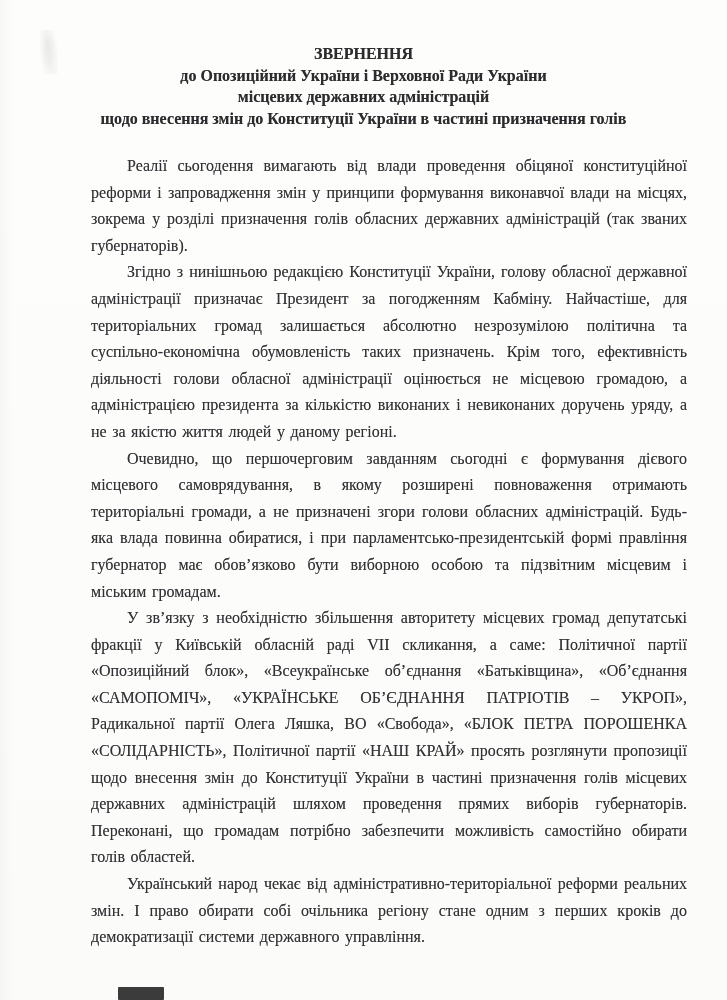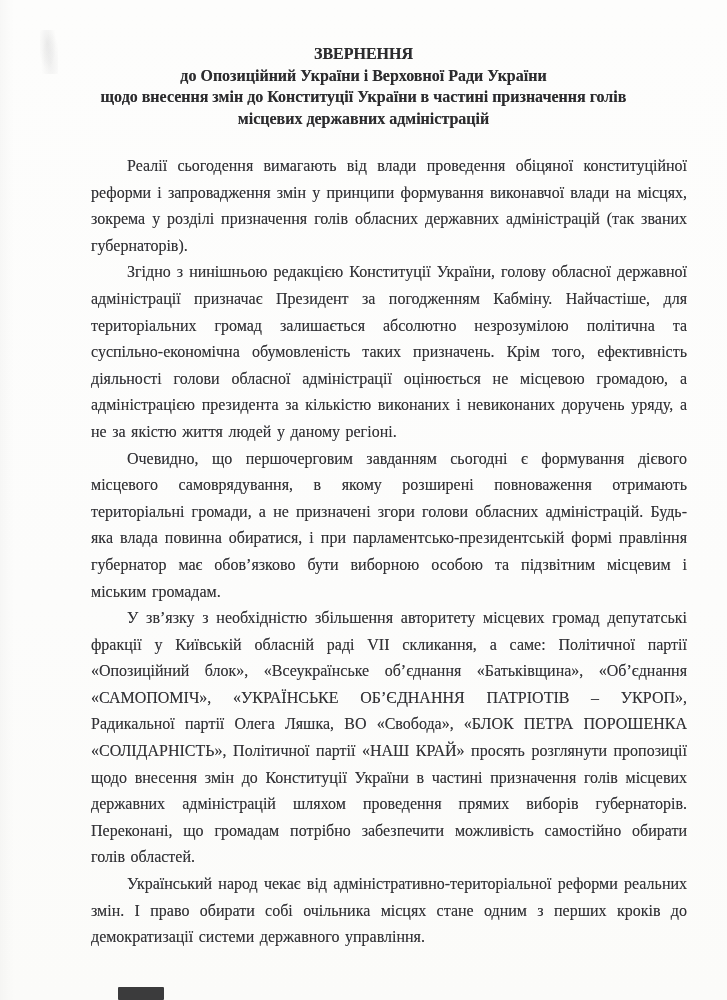--- a/index.html
+++ b/index.html
@@ -68,26 +68,26 @@
 </style>
 </head>
 <body>
 
 <div class="page">
   <div class="edge-noise"></div>
 
   <div class="heading">
     <div class="h-line">ЗВЕРНЕННЯ</div>
     <div class="h-line">до Опозиційний України і Верховної Ради України</div>
+    <div class="h-line">місцевих державних адміністрацій</div>
     <div class="h-line">щодо внесення змін до Конституції України в частині призначення голів</div>
-    <div class="h-line">місцевих державних адміністрацій</div>
   </div>
 
   <div class="body-text">
     <p>Реалії сьогодення вимагають від влади проведення обіцяної конституційної реформи і запровадження змін у принципи формування виконавчої влади на місцях, зокрема у розділі призначення голів обласних державних адміністрацій (так званих губернаторів).</p>
     <p>Згідно з нинішньою редакцією Конституції України, голову обласної державної адміністрації призначає Президент за погодженням Кабміну. Найчастіше, для територіальних громад залишається абсолютно незрозумілою політична та суспільно-економічна обумовленість таких призначень. Крім того, ефективність діяльності голови обласної адміністрації оцінюється не місцевою громадою, а адміністрацією президента за кількістю виконаних і невиконаних доручень уряду, а не за якістю життя людей у даному регіоні.</p>
     <p>Очевидно, що першочерговим завданням сьогодні є формування дієвого місцевого самоврядування, в якому розширені повноваження отримають територіальні громади, а не призначені згори голови обласних адміністрацій. Будь-яка влада повинна обиратися, і при парламентсько-президентській формі правління губернатор має обов’язково бути виборною особою та підзвітним місцевим і міським громадам.</p>
     <p>У зв’язку з необхідністю збільшення авторитету місцевих громад депутатські фракції у Київській обласній раді VII скликання, а саме: Політичної партії «Опозиційний блок», «Всеукраїнське об’єднання «Батьківщина», «Об’єднання «САМОПОМІЧ», «УКРАЇНСЬКЕ ОБ’ЄДНАННЯ ПАТРІОТІВ – УКРОП», Радикальної партії Олега Ляшка, ВО «Свобода», «БЛОК ПЕТРА ПОРОШЕНКА «СОЛІДАРНІСТЬ», Політичної партії «НАШ КРАЙ» просять розглянути пропозиції щодо внесення змін до Конституції України в частині призначення голів місцевих державних адміністрацій шляхом проведення прямих виборів губернаторів. Переконані, що громадам потрібно забезпечити можливість самостійно обирати голів областей.</p>
-    <p>Український народ чекає від адміністративно-територіальної реформи реальних змін. І право обирати собі очільника місцях стане одним з перших кроків до демократизації системи державного управління.</p>
+    <p>Український народ чекає від адміністративно-територіальної реформи реальних змін. І право обирати собі очільника регіону стане одним з перших кроків до демократизації системи державного управління.</p>
   </div>
 
   <div class="scan-mark"></div>
 </div>
 
 </body></html>

